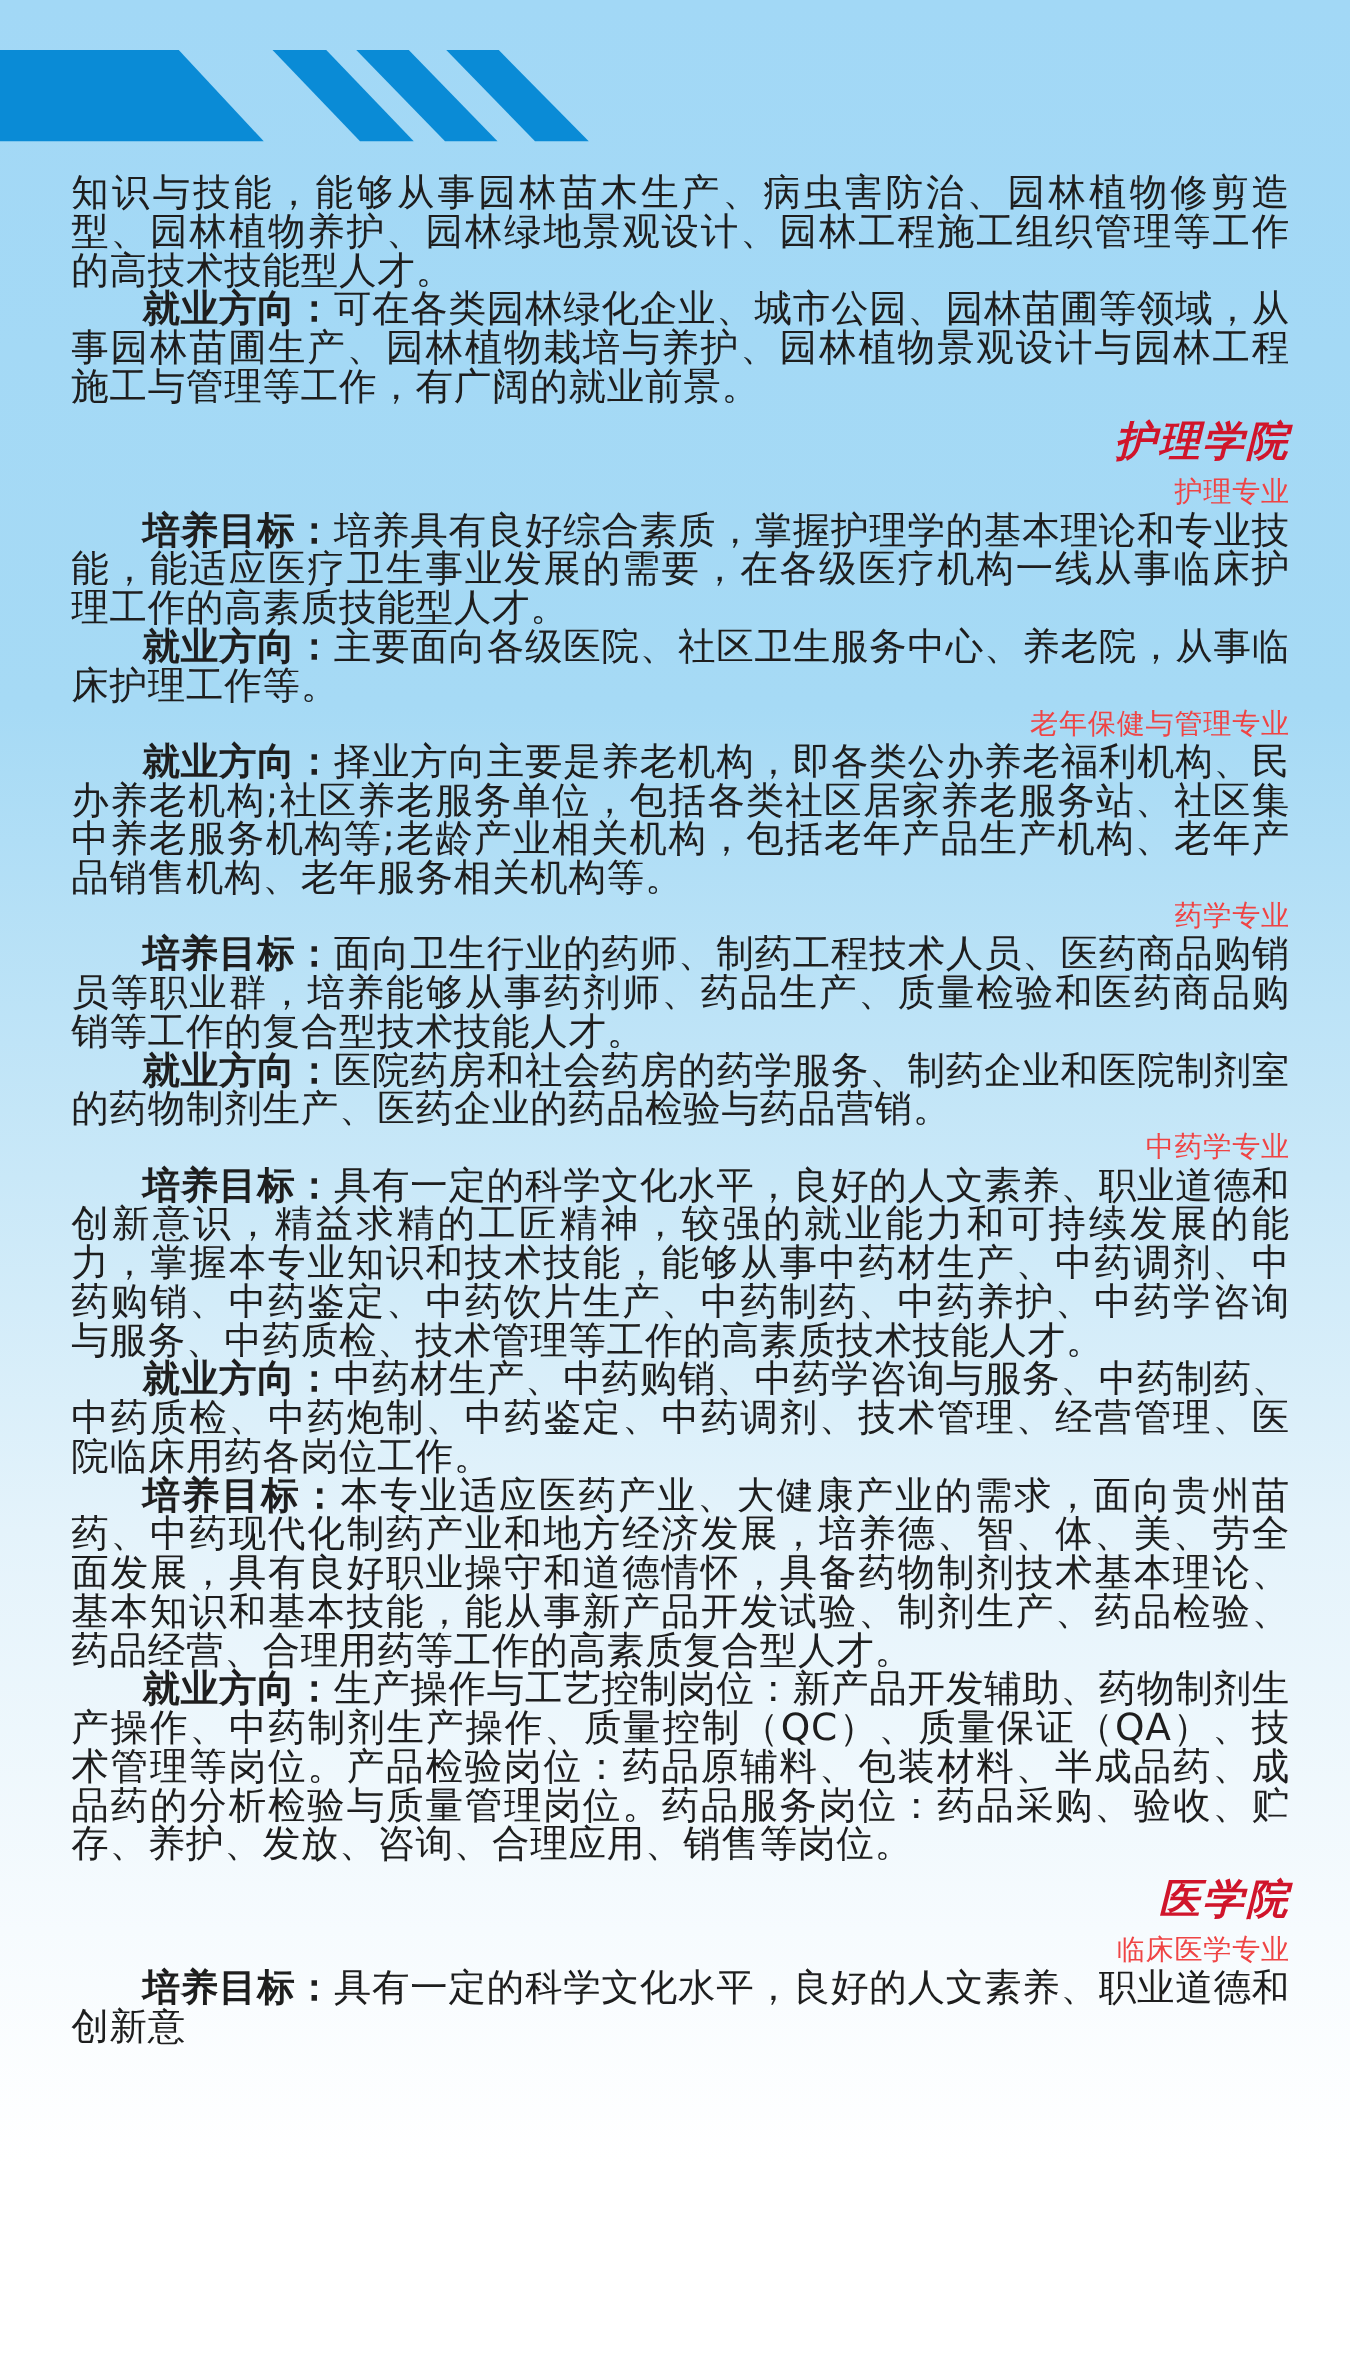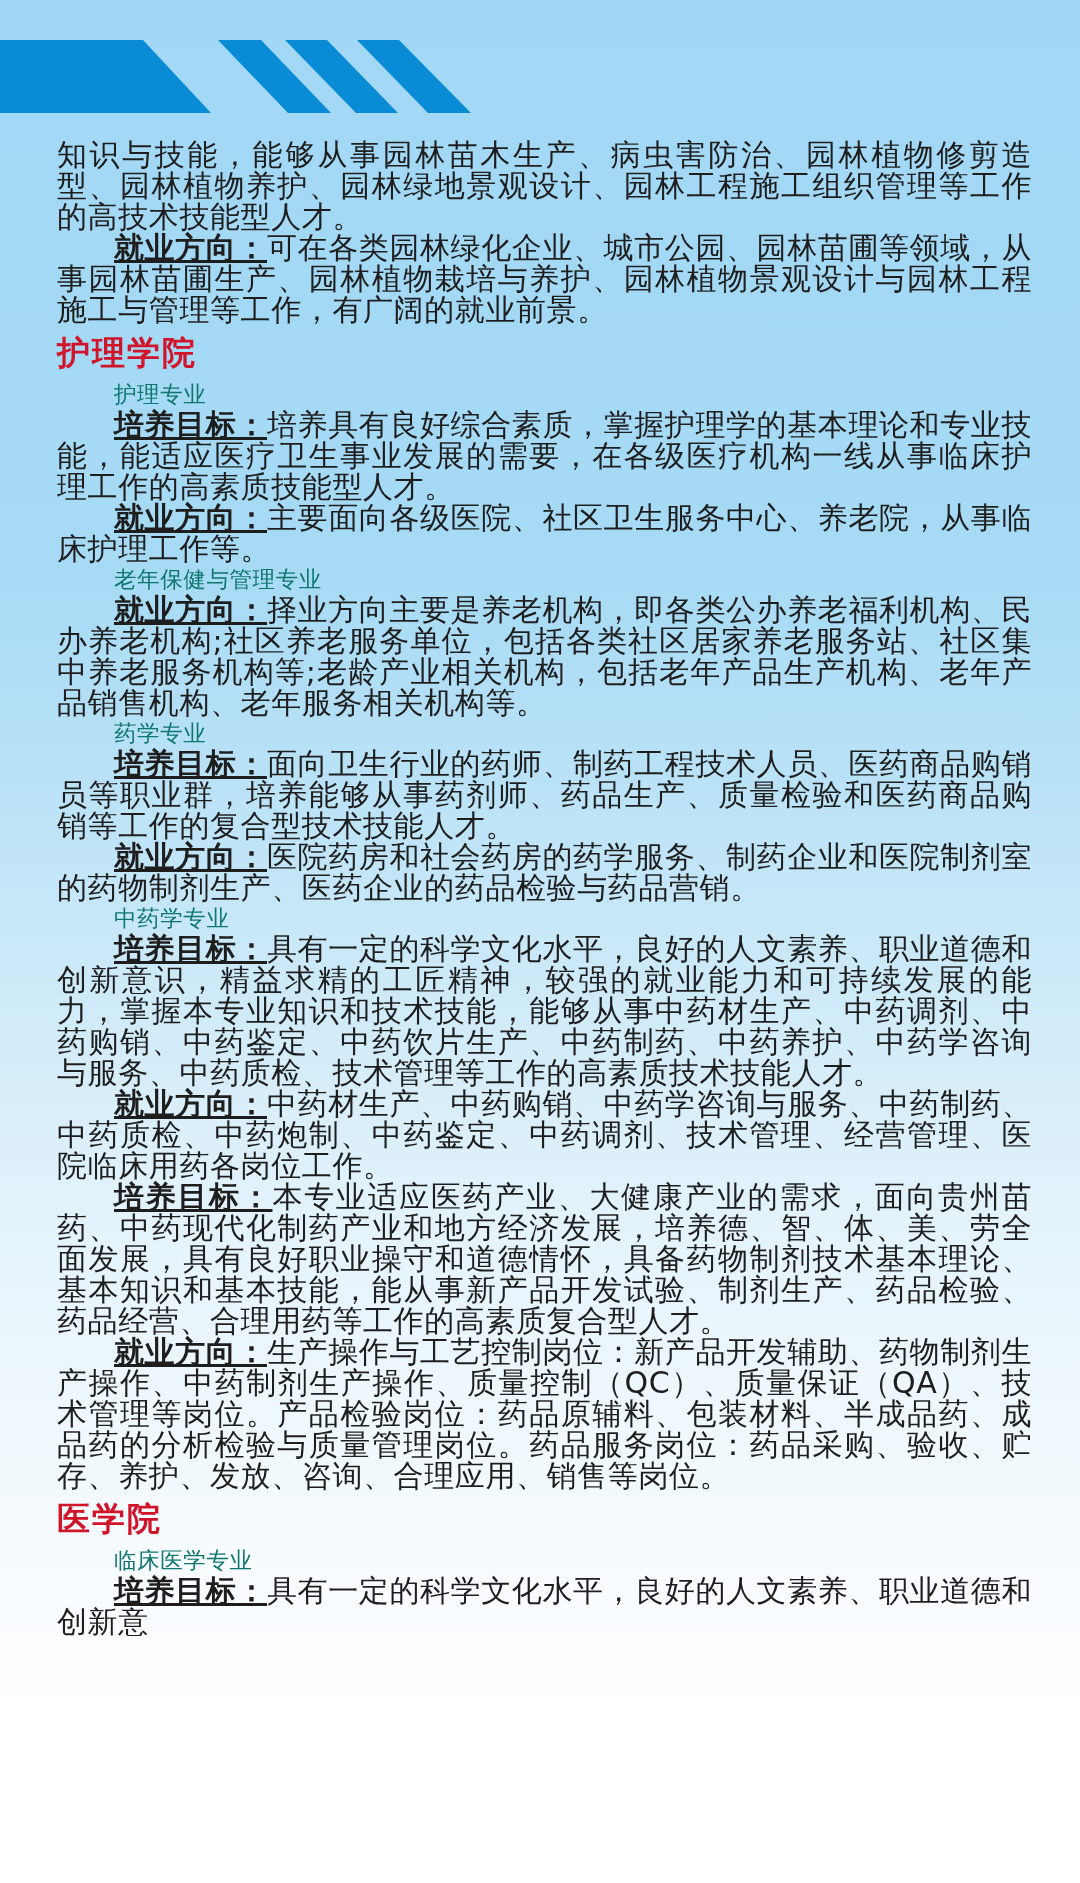--- a/index.html
+++ b/index.html
@@ -3,23 +3,23 @@
 <meta charset="utf-8">
 <style>
   html,body{margin:0;padding:0;}
   body{width:1080px;height:1883px;overflow:hidden;position:relative;
     background:linear-gradient(to bottom,#a2d8f6 0%,#a6daf5 30%,#c9e8f8 50%,#e4f3fb 65%,#f6fbfe 82%,#ffffff 92%,#ffffff 100%);
     font-family:"DejaVu Sans","Liberation Sans",sans-serif;color:#1e1e1e;}
   .banner{position:absolute;left:0;top:0;width:1080px;height:130px;}
   .content{position:absolute;left:57px;top:139px;width:975px;}
   .p{font-size:30px;line-height:31px;margin:0;letter-spacing:0.6px;text-align:justify;}
   .indent{text-indent:57px;}
-  .lbl{font-weight:bold;text-decoration:underline;}
-  .college{color:#d0152b;font-size:33px;line-height:40px;text-align:left;margin:8px 0 6px 0;letter-spacing:2px;font-weight:bold;}
-  .major{color:#0f766e;font-size:22.5px;line-height:30px;margin:0;padding-left:57px;letter-spacing:0.6px;}
+  .lbl{font-weight:bold;}
+  .college{color:#d0152b;font-size:33px;line-height:40px;text-align:right;margin:8px 0 6px 0;letter-spacing:2px;font-weight:bold;font-style:italic;}
+  .major{color:#ef4444;font-size:22.5px;line-height:30px;margin:0;padding-left:57px;letter-spacing:0.6px;text-align:right;}
 </style>
 </head>
 <body>
 
 <svg class="banner" viewBox="0 0 1080 130" xmlns="http://www.w3.org/2000/svg">
   <polygon points="0,40 143,40 211,113 0,113" fill="#0a8bd6"></polygon>
   <polygon points="218,40 261,40 331,113 288,113" fill="#0a8bd6"></polygon>
   <polygon points="285,40 327,40 398,113 356,113" fill="#0a8bd6"></polygon>
   <polygon points="357,40 399,40 471,113 428,113" fill="#0a8bd6"></polygon>
 </svg>

